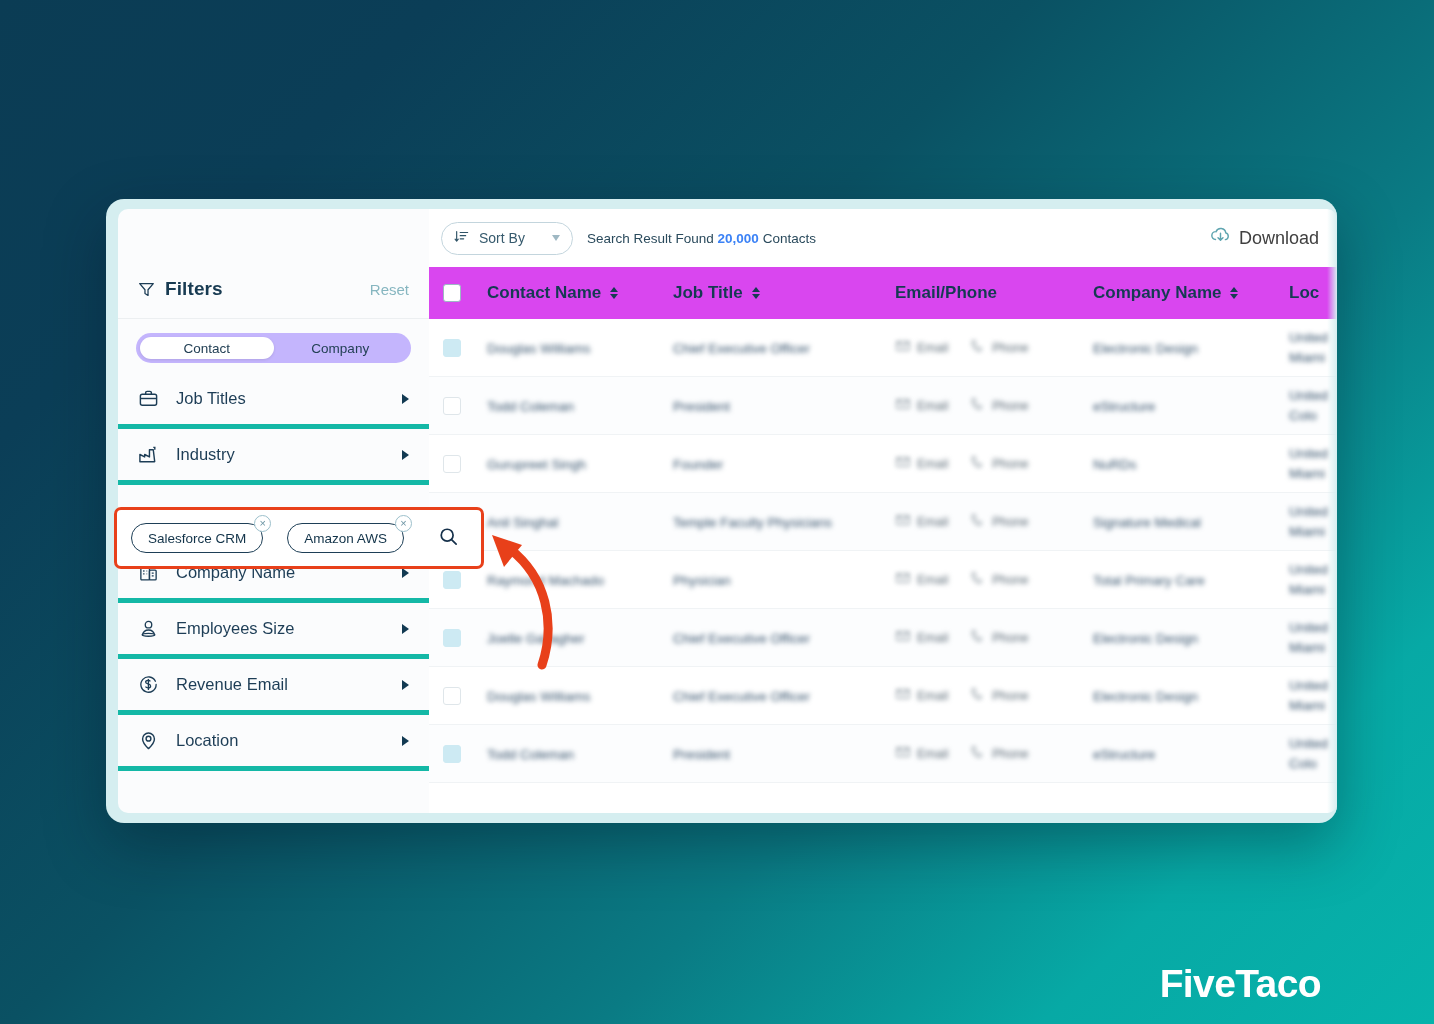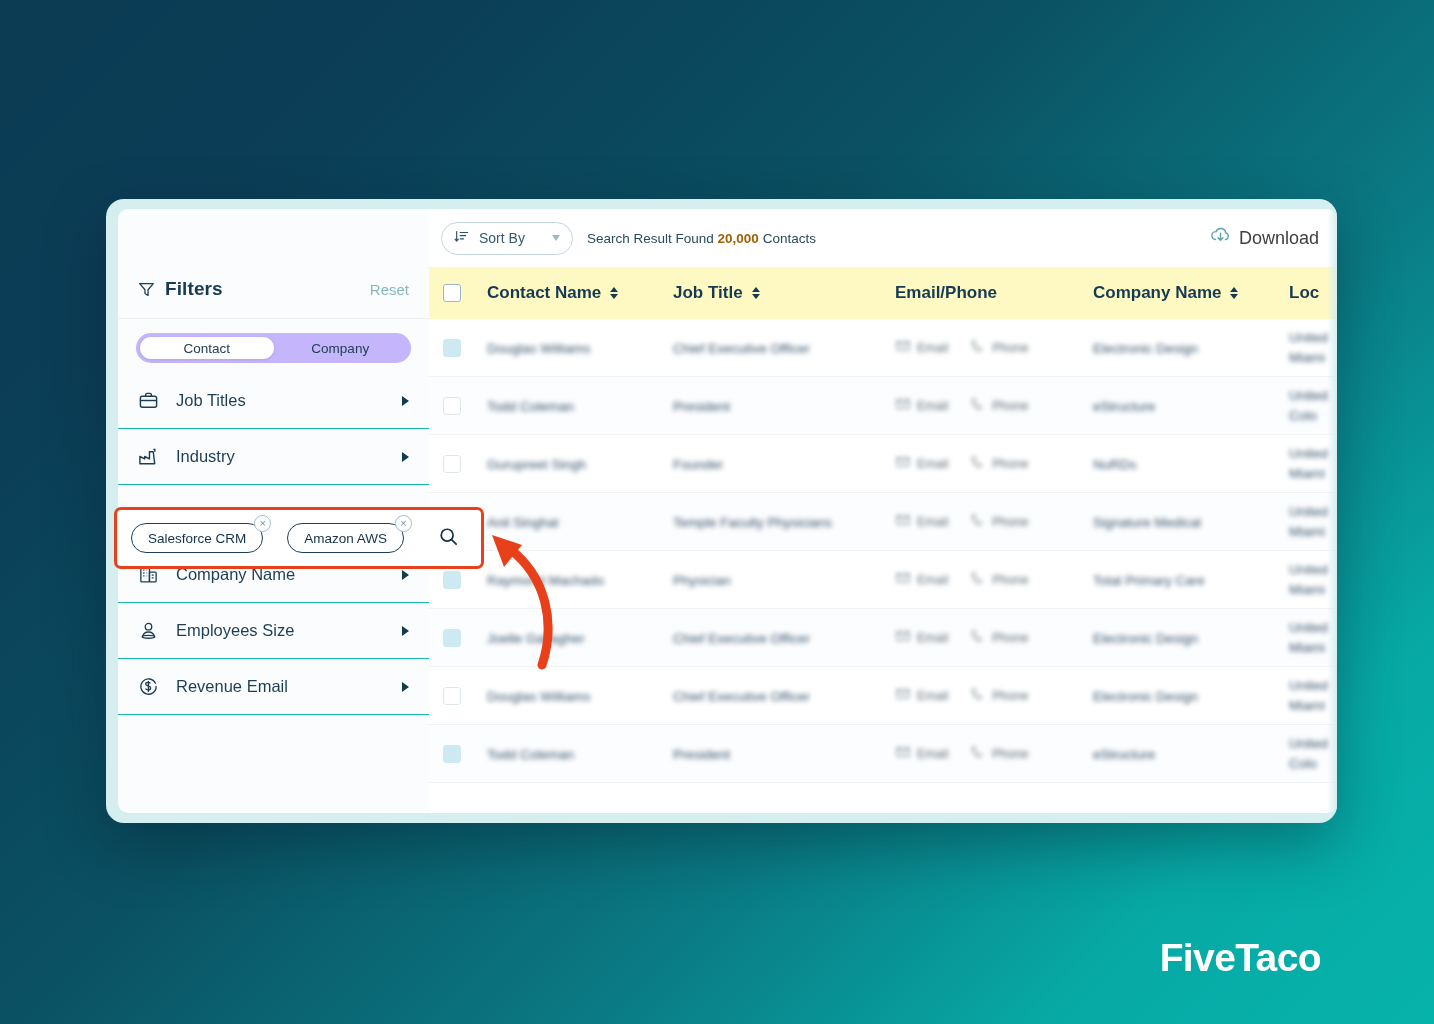--- a/index.html
+++ b/index.html
@@ -64,21 +64,21 @@
   }
   .toggle-opt {
     flex: 1; display: flex; align-items: center; justify-content: center;
     font-size: 13.5px; color: #234055; border-radius: 17px; cursor: pointer;
   }
   .toggle-opt.active { background: #ffffff; box-shadow: 0 1px 3px rgba(0,0,0,.10); }
   
   .filter-row {
     display: flex; align-items: center;
     height: 56px; padding: 0 20px 0 20px;
-    border-bottom: 1px solid #14b8a6;
+    border-bottom: 5px solid #14b8a6;
     cursor: pointer;
   }
   .filter-row .f-icon { width: 24px; flex: 0 0 24px; display: flex; align-items: center; }
   .filter-row .f-label {
     flex: 1; margin-left: 14px;
     font-size: 16.5px; color: #1d3d56; font-weight: 500;
   }
   .caret-right { width: 0;height:0;border-left:7px solid #123a52;border-top:5px solid transparent;border-bottom:5px solid transparent; }
   .caret-down  { width: 0;height:0;border-top:7px solid #123a52;border-left:5px solid transparent;border-right:5px solid transparent; }
   
@@ -118,30 +118,30 @@
   }
   .sortby {
     display: flex; align-items: center; gap: 10px;
     height: 33px; padding: 0 12px;
     border: 1px solid #c3d5dd; border-radius: 18px;
     font-size: 14px; color: #365a6d; cursor: pointer; min-width: 132px;
   }
   .sortby .sb-label { flex: 1; }
   .sb-caret { width:0;height:0;border-top:6px solid #9fb8c3;border-left:4.5px solid transparent;border-right:4.5px solid transparent;}
   .result-text { font-size: 13.5px; color: #2a4a5c; white-space: nowrap; }
-  .result-text b { color: #a16207; }
+  .result-text b { color: #3b82f6; }
   .download-btn {
     margin-left: auto; display: flex; align-items: center; gap: 7px;
     font-size: 18px; color: #404040; cursor: pointer; white-space: nowrap;
     padding-right: 0;
   }
   
   .thead {
     display: flex; align-items: center;
-    height: 52px; background: #fef9c3;
+    height: 52px; background: #d946ef;
     padding: 0 0 0 14px; min-width: 1000px;
   }
   .th {
     font-size: 17px; font-weight: bold; color: #153a52;
     display: flex; align-items: center; gap: 9px;
   }
   .sort-arrows { display: flex; flex-direction: column; gap: 2px; }
   .sa-up   { width:0;height:0;border-bottom:5px solid #153a52;border-left:4px solid transparent;border-right:4px solid transparent;}
   .sa-down { width:0;height:0;border-top:5px solid #153a52;border-left:4px solid transparent;border-right:4px solid transparent;}
   .chk {
@@ -184,21 +184,21 @@
     background: linear-gradient(to right, rgba(255,255,255,0), #d5eef0);
     pointer-events: none;
   }
   .bottom-fade {
     position: absolute; left:0; right:0; bottom:0; height: 26px;
     background: linear-gradient(to bottom, rgba(255,255,255,0), #ffffff 70%);
     pointer-events: none;
   }
   
   .brand {
-    position: absolute; right: 113px; bottom: 44px;
+    position: absolute; right: 113px; bottom: 18px;
     font-size: 39px; font-weight: bold; color: #ffffff;
     letter-spacing: -.6px;
   }
 </style>
 </head>
 <body>
 
 <div class="app-card">
   <div class="card-inner">
 
@@ -278,20 +278,30 @@
           <svg viewBox="0 0 22 22" width="21" height="21" fill="none" stroke="#1d3d56" stroke-width="1.4">
             <path d="M18.2 7.6A8 8 0 1 0 19 11" stroke-linecap="round"></path>
             <path d="M13 7.8c-.6-.8-1.6-1.1-2.6-1.1-1.4 0-2.4.7-2.4 1.8 0 2.6 5.2 1.2 5.2 4 0 1.2-1.1 2-2.6 2-1.2 0-2.2-.4-2.8-1.2"></path>
             <path d="M10.9 5.2v11.6"></path>
           </svg>
         </span>
         <span class="f-label">Revenue Email</span>
         <span class="caret-right"></span>
       </div>
 
+      <div class="filter-row">
+        <span class="f-icon">
+          <svg viewBox="0 0 22 22" width="21" height="21" fill="none" stroke="#1d3d56" stroke-width="1.5">
+            <path d="M11 19.5s6.2-6 6.2-10.2A6.2 6.2 0 0 0 4.8 9.3C4.8 13.5 11 19.5 11 19.5z" stroke-linejoin="round"></path>
+            <circle cx="11" cy="9.1" r="2.5"></circle>
+          </svg>
+        </span>
+        <span class="f-label">Location</span>
+        <span class="caret-right"></span>
+      </div>
     </aside>
 
     <section class="main">
 
       <div class="main-toolbar">
         <div class="sortby">
           <span>
             <svg viewBox="0 0 18 18" width="15" height="15" fill="none" stroke="#2f5366" stroke-width="1.4">
               <path d="M3.2 3v11.4M1.3 12.2l1.9 2.3 1.9-2.3" stroke-linecap="round" stroke-linejoin="round"></path>
               <path d="M7.4 4.2h9M7.4 8h6.6M7.4 11.8h4.2" stroke-linecap="round"></path>

